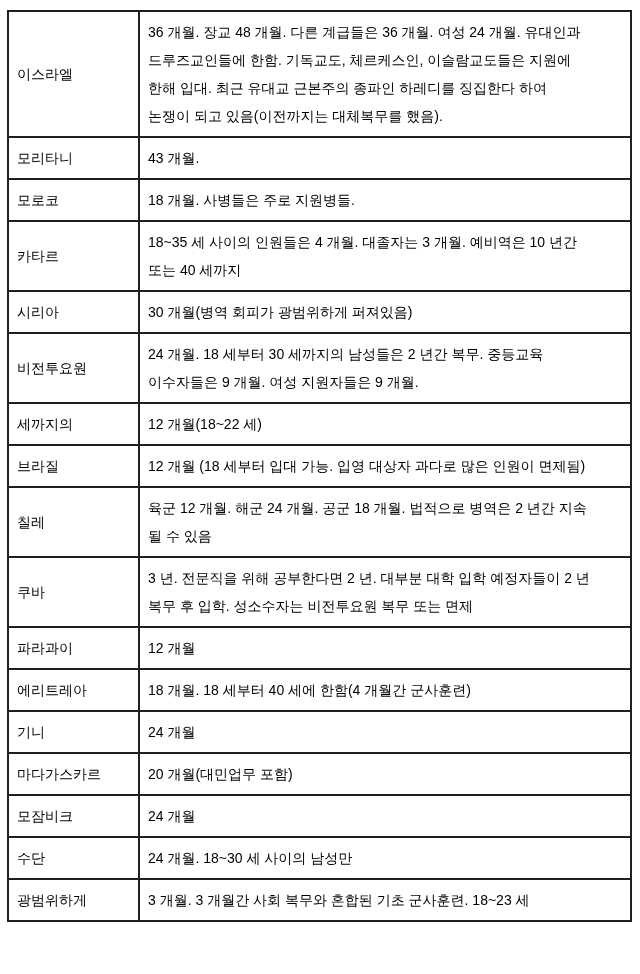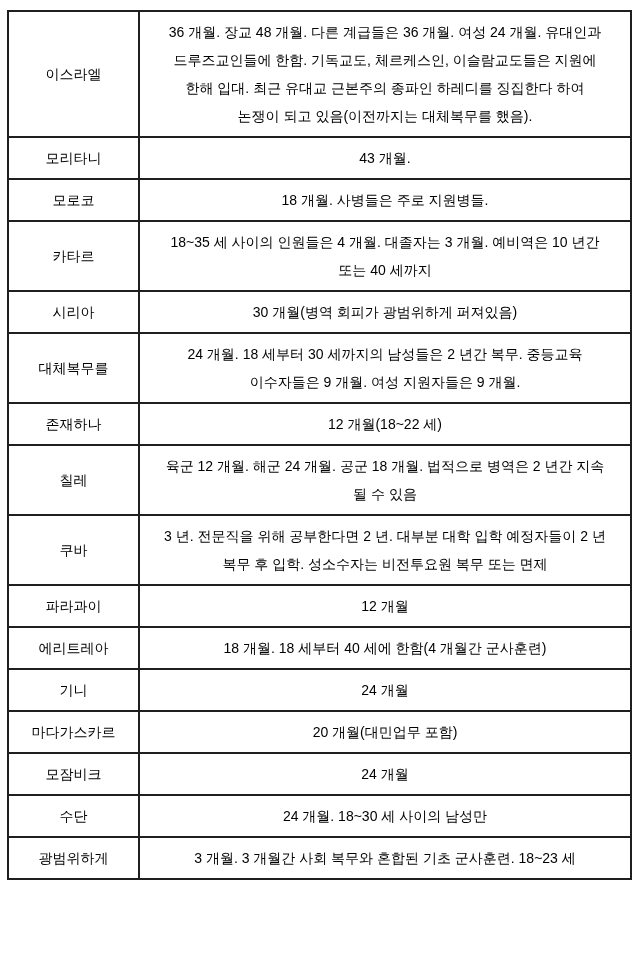--- a/index.html
+++ b/index.html
@@ -23,21 +23,21 @@
   table.conscription {
     border-collapse: collapse;
     table-layout: fixed;
     width: 625px;
   }
   table.conscription td {
     border: 2px solid #1f1f1f;
     font-size: 14px;
     line-height: 28px;
     padding: 6px 8px;
-    text-align: center;
+    text-align: left;
     vertical-align: middle;
     color: #000000;
     word-break: keep-all;
   }
   td.country-cell {
     width: 113px; 
   }
   td.detail-cell {
     white-space: pre-line;
   }
@@ -66,27 +66,31 @@
       <tr>
         <td class="country-cell">카타르</td>
         <td class="detail-cell">18~35 세 사이의 인원들은 4 개월. 대졸자는 3 개월. 예비역은 10 년간
 또는 40 세까지</td>
       </tr>
       <tr>
         <td class="country-cell">시리아</td>
         <td class="detail-cell">30 개월(병역 회피가 광범위하게 퍼져있음)</td>
       </tr>
       <tr>
-        <td class="country-cell">대체복무를</td>
+        <td class="country-cell">비전투요원</td>
         <td class="detail-cell">24 개월. 18 세부터 30 세까지의 남성들은 2 년간 복무. 중등교육
 이수자들은 9 개월. 여성 지원자들은 9 개월.</td>
       </tr>
       <tr>
-        <td class="country-cell">존재하나</td>
+        <td class="country-cell">세까지의</td>
         <td class="detail-cell">12 개월(18~22 세)</td>
+      </tr>
+      <tr>
+        <td class="country-cell">브라질</td>
+        <td class="detail-cell">12 개월 (18 세부터 입대 가능. 입영 대상자 과다로 많은 인원이 면제됨)</td>
       </tr>
       <tr>
         <td class="country-cell">칠레</td>
         <td class="detail-cell">육군 12 개월. 해군 24 개월. 공군 18 개월. 법적으로 병역은 2 년간 지속
 될 수 있음</td>
       </tr>
       <tr>
         <td class="country-cell">쿠바</td>
         <td class="detail-cell">3 년. 전문직을 위해 공부한다면 2 년. 대부분 대학 입학 예정자들이 2 년
 복무 후 입학. 성소수자는 비전투요원 복무 또는 면제</td>

